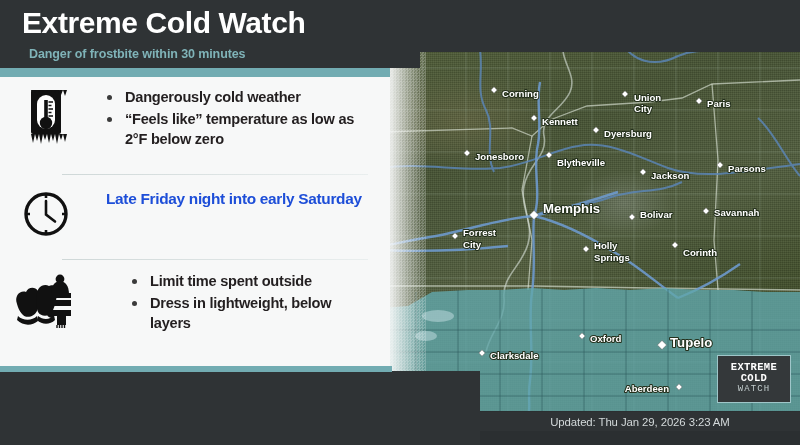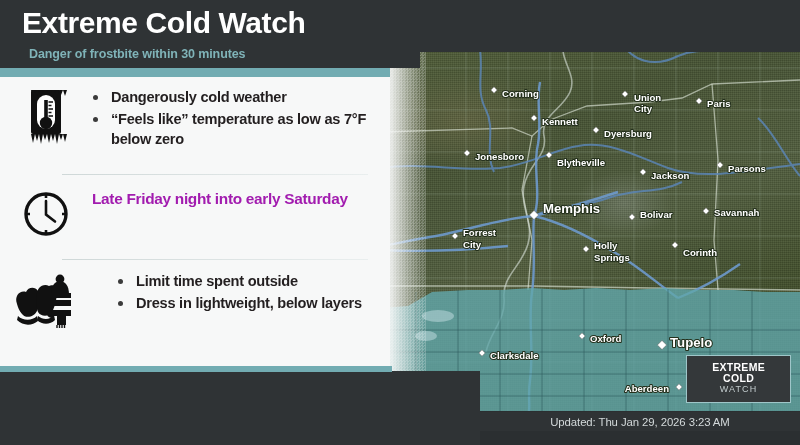--- a/index.html
+++ b/index.html
@@ -38,37 +38,37 @@
   
   #panel{
     position:absolute;left:0;top:77px;width:390px;height:294px;
     background:#f7f8f8;z-index:30;
   }
   .row{position:relative;display:flex;align-items:flex-start;}
   .icon-cell{
     width:92px;flex:0 0 92px;display:flex;align-items:center;
     justify-content:center;
   }
-  .text-cell{flex:1;padding-right:16px;}
+  .text-cell{flex:1;padding-right:16px;margin-left:14px;}
   ul.bullets{margin:0;padding:0;list-style:none;}
   ul.bullets li{
     position:relative;padding-left:19px;
     font-size:14.6px;font-weight:bold;color:#231f20;
     line-height:1.33;margin-bottom:3px;letter-spacing:-0.25px;
   }
   ul.bullets li:before{
     content:"";position:absolute;left:1px;top:7px;
     width:5px;height:5px;border-radius:50%;background:#3b3b3b;
   }
   .divider{
     height:1px;margin:0 22px 0 62px;
     background:linear-gradient(to right,#cfd8d8,#e9eeee);
   }
   .plain-text{
-    font-size:15.4px;font-weight:bold;color:#a21caf;
+    font-size:15.4px;font-weight:bold;color:#1d4ed8;
     line-height:1.32;letter-spacing:-0.3px;
   }
 
   #sec1{padding-top:11px;height:97px;}
   #sec2{padding-top:14px;height:84px;}
   #sec3{padding-top:12px;height:110px;gap:25px;}
 
   
   .thermo{width:42px;height:58px;}
   .clockico{width:50px;height:50px;}
@@ -112,21 +112,21 @@
     fill:#ffffff;font-family:"Liberation Sans",sans-serif;
     font-size:9.6px;font-weight:bold;
     paint-order:stroke;stroke:#24301c;stroke-width:2.1px;stroke-linejoin:round;
   }
   .city-label.big{font-size:13.2px;}
 
   
   #legend{
     position:absolute;right:9px;bottom:8px;z-index:26;
     background:#34383a;border:1.5px solid #9fc6c9;
-    padding:6px 25px 7px;text-align:center;line-height:1.06;
+    padding:6px 13px 7px;text-align:center;line-height:1.06;font-family:Liberation Mono, monospace;
   }
   #legend .l1,#legend .l2{
     font-size:10.5px;font-weight:bold;color:#ffffff;letter-spacing:.3px;
   }
   #legend .l3{
     font-size:9px;font-weight:normal;color:#c2cccd;letter-spacing:1.1px;margin-top:1px;
   }
 
   
   #footer{
@@ -290,21 +290,21 @@
           <circle cx="21" cy="35" r="6.2" fill="#111"></circle>
           <rect x="19.2" y="12" width="3.6" height="20" fill="#111"></rect>
           <g stroke="#111" stroke-width="1.5">
             <path d="M23.5 14 h4.5 M23.5 17.5 h3 M23.5 21 h4.5 M23.5 24.5 h3 M23.5 28 h4.5"></path>
           </g>
         </svg>
       </div>
       <div class="text-cell">
         <ul class="bullets" id="bullets-weather">
             <li>Dangerously cold weather</li>
-            <li>“Feels like” temperature as low as 7°F below zero</li>
+            <li>“Feels like” temperature as low as 2°F below zero</li>
           </ul>
       </div>
     </div>
 
     <div class="divider"></div>
 
     <div class="row" id="sec2">
       <div class="icon-cell">
         <svg class="clockico" viewBox="0 0 50 50">
           <circle cx="25" cy="25" r="20" fill="none" stroke="#111" stroke-width="3.4"></circle>

